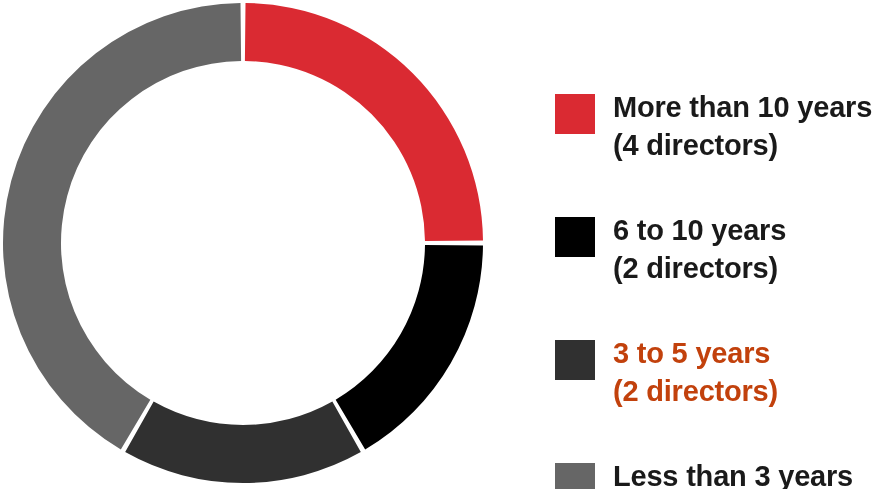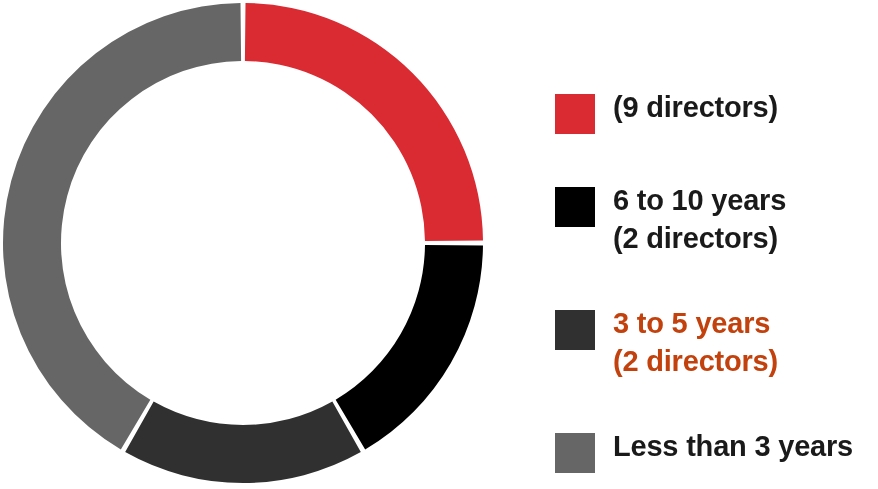--- a/index.html
+++ b/index.html
@@ -94,21 +94,22 @@
           </path>
         </g>
     </svg>
   </div>
 
   <div id="legend">
 
     <div class="legend-row">
       <span class="legend-swatch" style="background: rgb(218, 42, 50);"></span>
       <span class="legend-text" style="color: rgb(26, 26, 26);">
-        <span class="legend-count">(9 directors)</span>
+        <span class="legend-label">More than 10 years</span>
+        <span class="legend-count">(4 directors)</span>
       </span>
     </div>
 
     <div class="legend-row">
       <span class="legend-swatch" style="background: rgb(0, 0, 0);"></span>
       <span class="legend-text" style="color: rgb(26, 26, 26);">
         <span class="legend-label">6 to 10 years</span>
         <span class="legend-count">(2 directors)</span>
       </span>
     </div>

